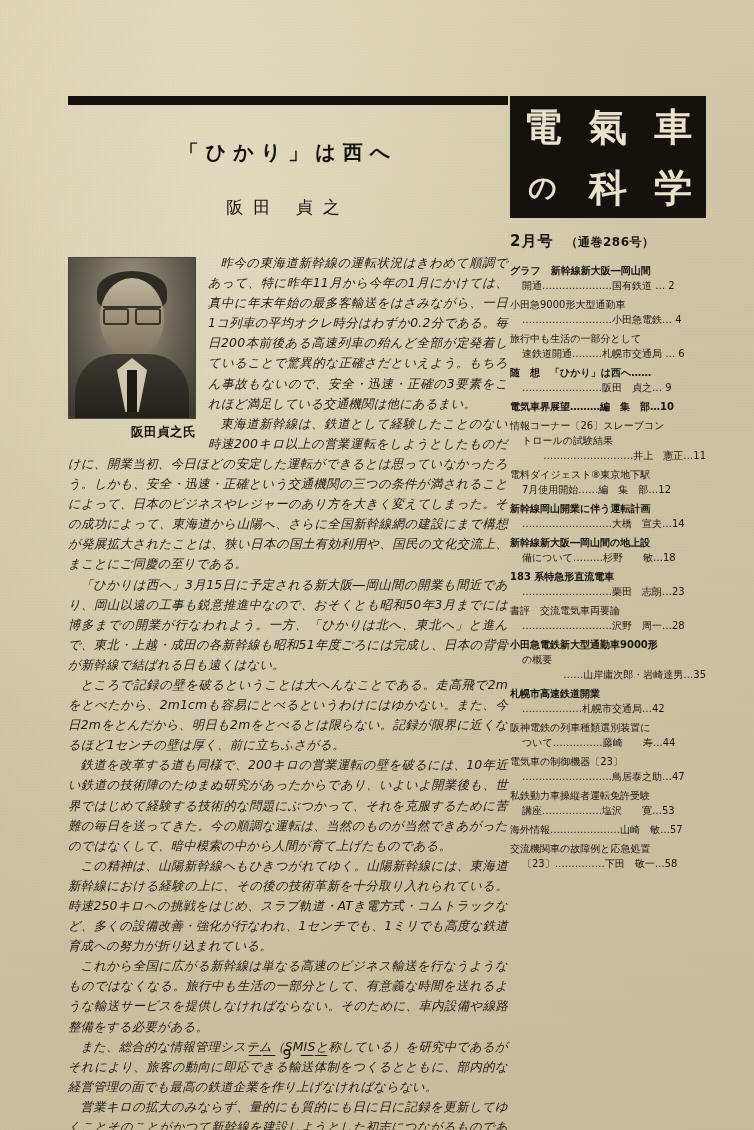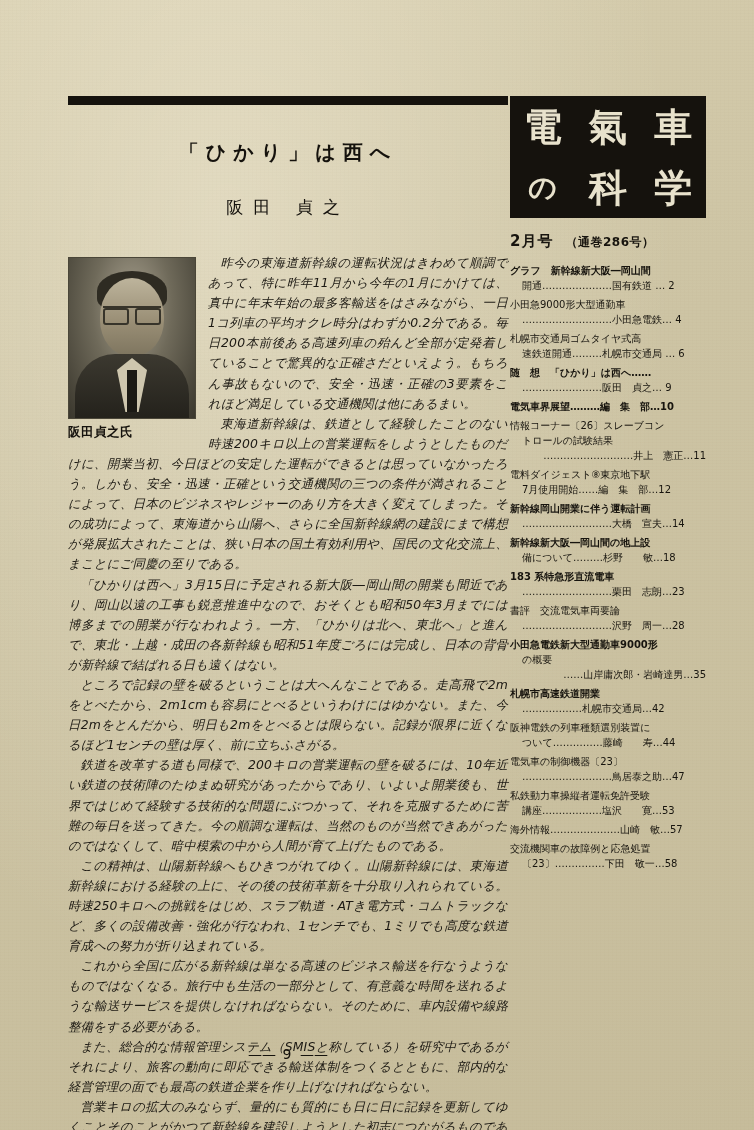--- a/index.html
+++ b/index.html
@@ -134,21 +134,21 @@
   .photo .tie {
     position: absolute;
     left: 58px;
     top: 112px;
     width: 10px;
     height: 42px;
     background: #1b1914;
   }
   .photo-caption {
     width: 128px;
-    text-align: left;
+    text-align: right;
     font-size: 12.5px;
     font-weight: bold;
     letter-spacing: 0.5px;
     color: #15120d;
     margin-top: 5px;
   }
   .body-text {
     font-size: 12.4px;
     line-height: 1.62;
     text-align: justify;
@@ -305,21 +305,21 @@
 
       <div class="toc-entry bold">
         <span class="t">グラフ　新幹線新大阪―岡山間</span>
         <span class="sub">開通…………………国有鉄道 …  2</span>
       </div>
       <div class="toc-entry">
         <span class="t">小田急9000形大型通勤車</span>
         <span class="sub">………………………小田急電鉄…  4</span>
       </div>
       <div class="toc-entry">
-        <span class="t">札幌市交通局ゴムタイヤ式高</span>
+        <span class="t">旅行中も生活の一部分として</span>
         <span class="sub">速鉄道開通………札幌市交通局 …  6</span>
       </div>
       <div class="toc-entry bold">
         <span class="t">随　想　「ひかり」は西へ……</span>
         <span class="sub">……………………阪田　貞之…  9</span>
       </div>
       <div class="toc-entry bold">
         <span class="t">電気車界展望………編　集　部…10</span>
       </div>
       <div class="toc-entry">

